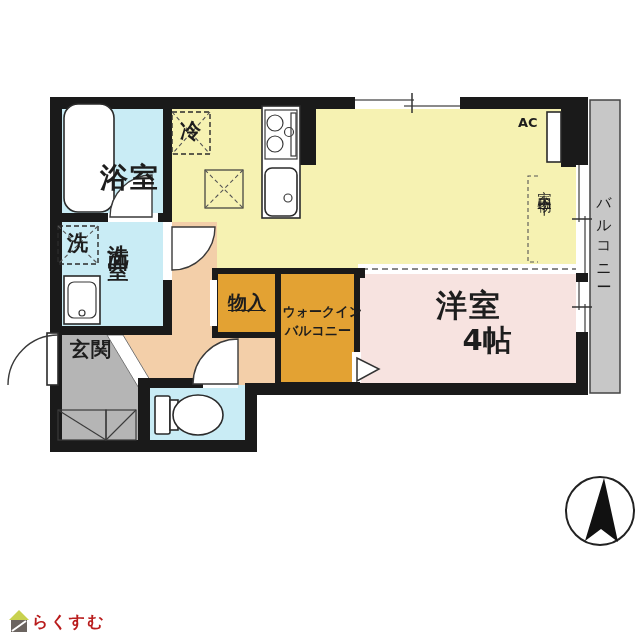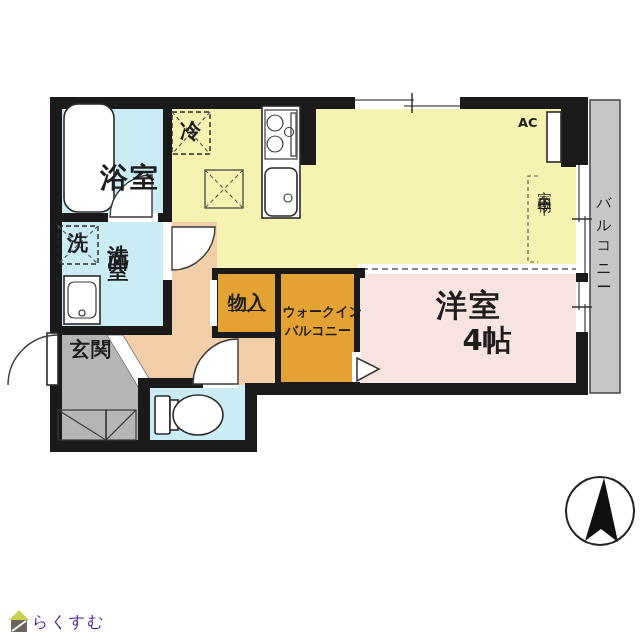--- a/index.html
+++ b/index.html
@@ -9,21 +9,21 @@
   .lbl{position:absolute;font-weight:bold;color:#1d1d1d;white-space:nowrap;line-height:1;}
   .vtext{writing-mode:vertical-rl;text-orientation:upright;}
   .wall{fill:#1a1a1a;}
   .fx{fill:#ffffff;stroke:#2b2b2b;stroke-width:1.6;}
   .fxthin{fill:none;stroke:#3a3a3a;stroke-width:1.2;}
   .doorarc{fill:#ffffff;stroke:#3a3a3a;stroke-width:1.4;}
   .dash{fill:none;stroke:#2b2b2b;stroke-width:1.4;stroke-dasharray:5 3;}
   .dashlite{fill:none;stroke:#555;stroke-width:1.1;stroke-dasharray:4 3;}
   .gapwhite{fill:#ffffff;}
   .winline{stroke:#8a8a8a;stroke-width:2;}
-  .watermark{position:absolute;font-weight:normal;color:#4c1d95;}
+  .watermark{position:absolute;font-weight:bold;color:#b91c1c;}
 </style>
 </head>
 <body>
 
 <div class="stage">
   <svg width="640" height="640" viewBox="0 0 640 640">
 
     <polygon points="165,222 218,222 218,272 215,272 215,335 281,335 281,388 145,388 104,330 165,330" fill="#f3cfa9"></polygon>
     <polygon points="62,335 107,335 141,390 141,440 62,440" fill="#b5b5b5"></polygon>
     <polygon fill="#ffffff" stroke="#777" stroke-width="1" points="107,335 123,335 156,390 140,390"></polygon>

